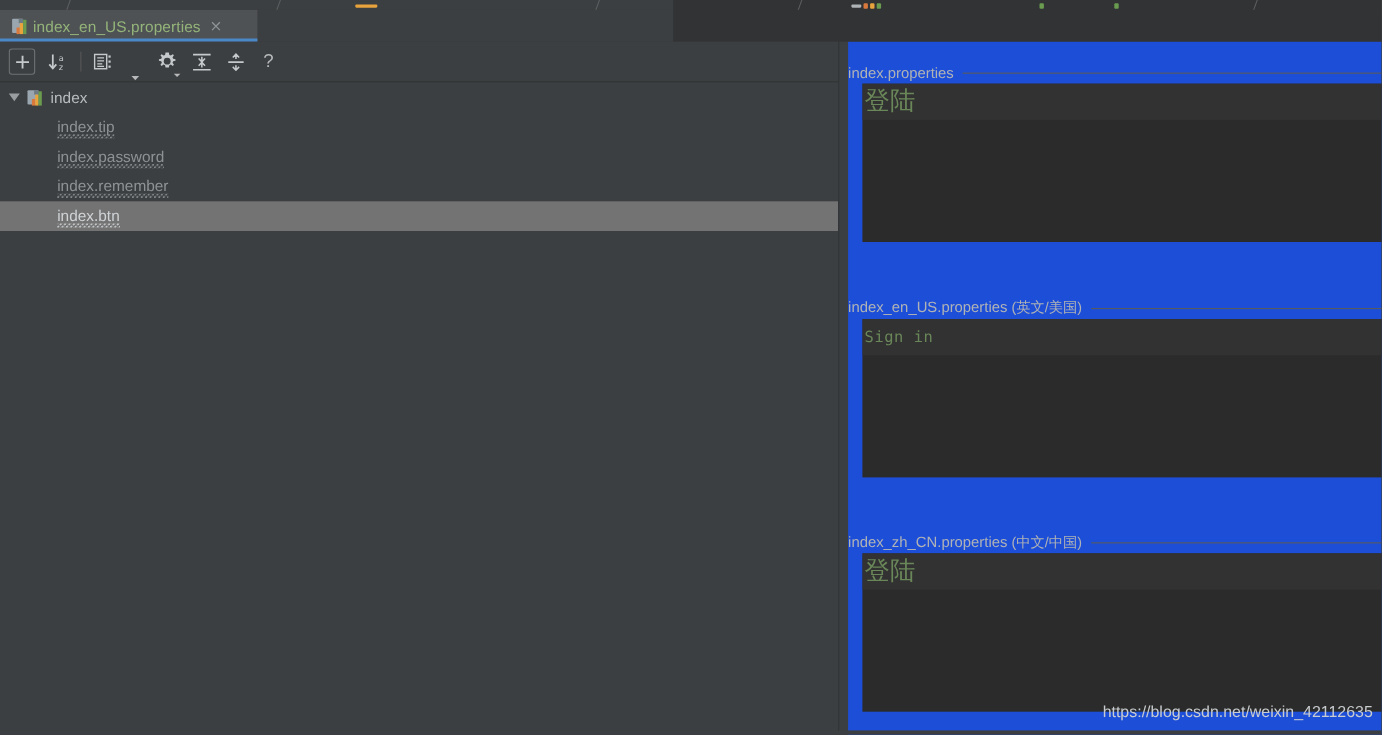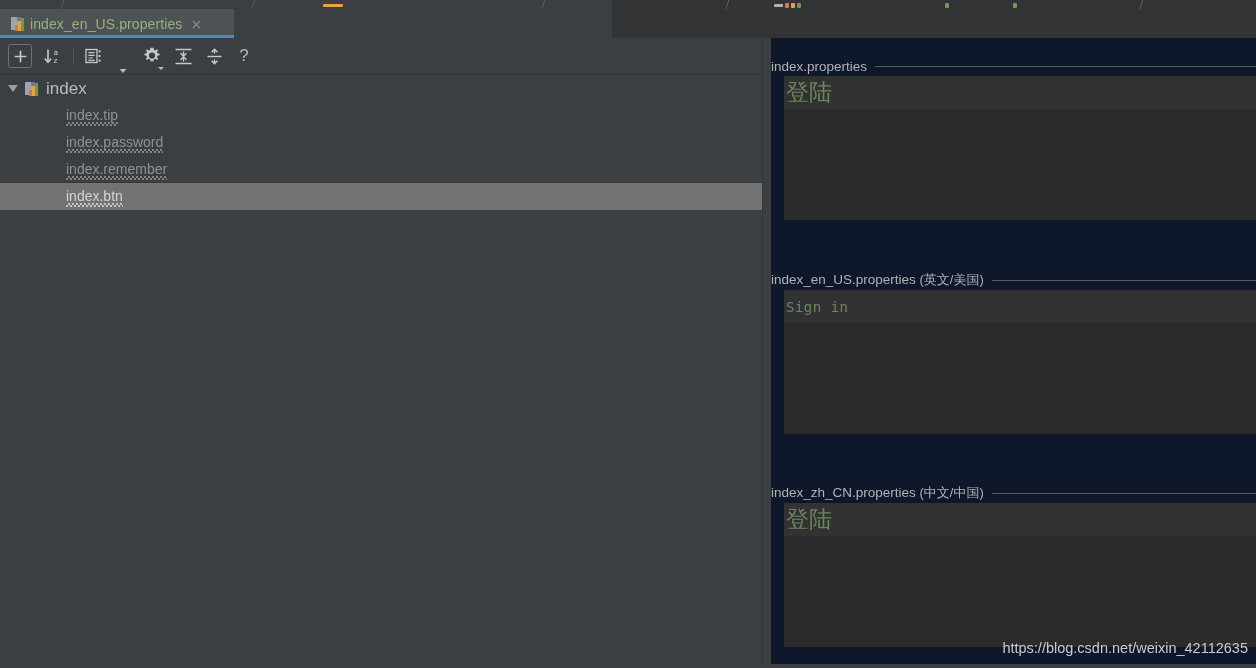--- a/index.html
+++ b/index.html
@@ -182,21 +182,21 @@
     background: #3c3f41;
   }
   .tree-row {
     position: relative;
     height: 27px;
     display: flex;
     align-items: center;
     box-sizing: border-box;
   }
   .tree-row.root { padding-left: 2px; }
-  .tree-row.child { padding-left: 66px; }
+  .tree-row.child { padding-left: 52px; }
   .tree-row.selected { background: #737373; }
   .twisty {
     width: 22px;
     display: flex;
     align-items: center;
     justify-content: center;
   }
   .twisty i {
     width: 0; height: 0;
     border-left: 5.5px solid transparent;
@@ -221,21 +221,21 @@
     right: 0; top: 0;
     width: 4px; height: 4px;
     background: #6e7a84;
   }
   .root-icon .bar { position: absolute; bottom: 1px; width: 3px; }
   .root-icon .b1 { left: 5px;  height: 6px;  background: #d9783c; }
   .root-icon .b2 { left: 8px;  height: 10px; background: #e8a33d; }
   .root-icon .b3 { left: 11px; height: 13px; background: #6a9c4f; }
   .root-label {
     color: #b8bcbe;
-    font-size: 17px;
+    font-size: 14px;
   }
   .leaf-label {
     position: relative;
     color: #8e9295;
     font-size: 14px;
     white-space: nowrap;
     padding-bottom: 2px;
   }
   .tree-row.selected .leaf-label { color: #cfd3d6; }
   .squiggle {
@@ -263,21 +263,21 @@
     width: 9px; height: 630px;
     background: #3c3f41;
     border-left: 1px solid #323436;
   }
 
   
   .right-pane {
     position: absolute;
     left: 771px; top: 38px;
     width: 485px; height: 630px;
-    background: #0f172a;
+    background: #1d4ed8;
   }
   .panel { position: absolute; left: 0; width: 485px; }
   .panel-title-row {
     position: relative;
     height: 20px;
     display: flex;
     align-items: center;
   }
   .panel-title {
     color: #b0b3b5;

